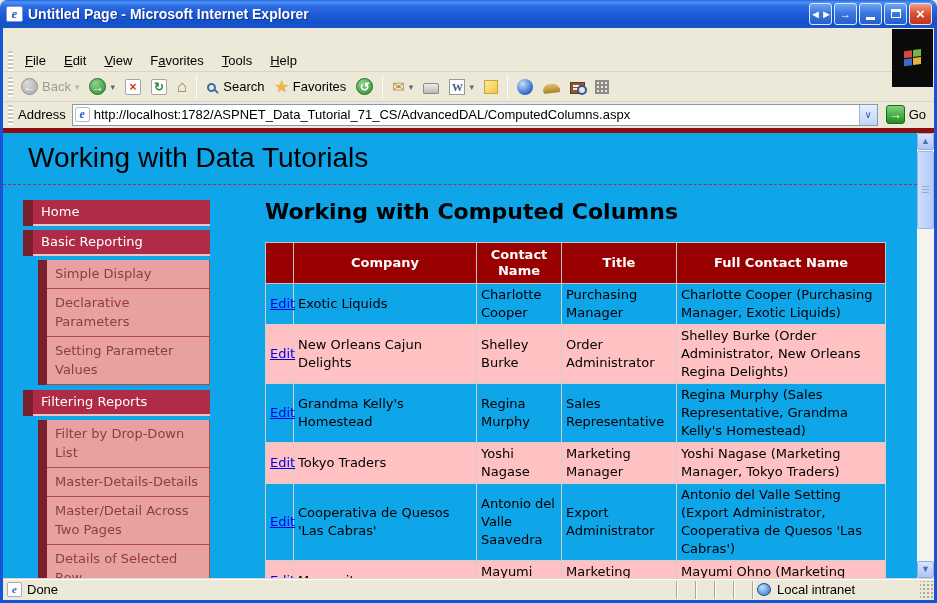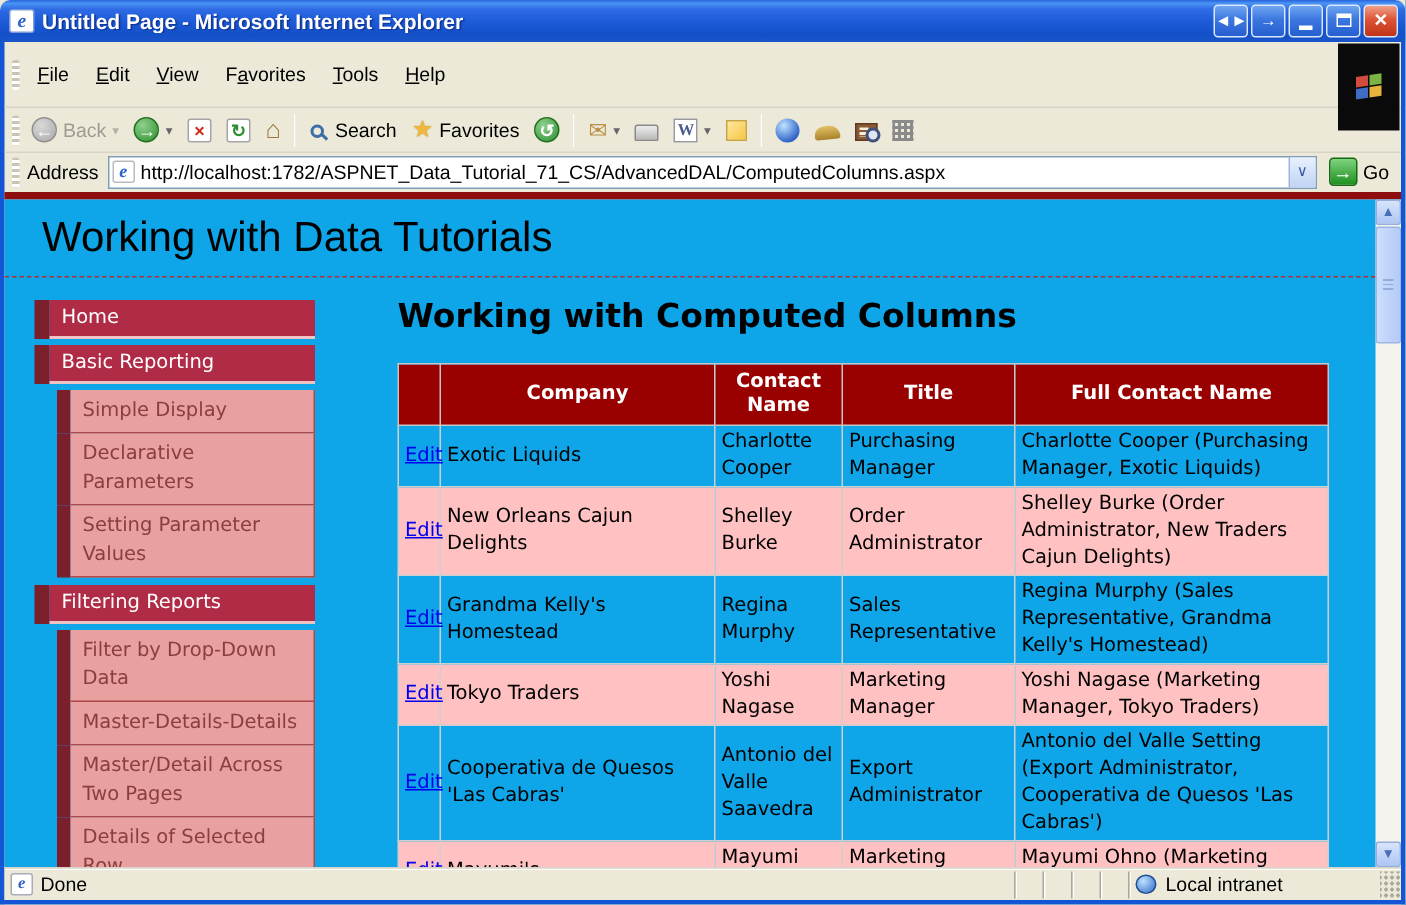--- a/index.html
+++ b/index.html
@@ -23,21 +23,21 @@
   
   .body-wrap { position:absolute; top:28px; left:0; right:0; bottom:0; border:3px solid #1455D6; border-top:none;
     display:flex; flex-direction:column; background:#ECE9D8; }
   .logo-box { position:absolute; top:1px; right:1px; width:41px; height:58px; background:#0A0A0A; z-index:6;
     display:flex; align-items:center; justify-content:center; }
   .winflag { width:18px; height:16px; display:grid; grid-template-columns:8px 8px; grid-template-rows:7px 7px; gap:1px; transform:skewY(-8deg); }
   .winflag i { display:block; }
   .winflag i:nth-child(1){background:#D24B3E;} .winflag i:nth-child(2){background:#7CB443;}
   .winflag i:nth-child(3){background:#3F6CC4;} .winflag i:nth-child(4){background:#E8B33C;}
 
-  .menubar { height:44px; display:flex; align-items:center; border-bottom:1px solid #D8D4C8; padding-left:2px; }
+  .menubar { height:44px; display:flex; align-items:flex-end; border-bottom:1px solid #D8D4C8; padding-left:2px; }
   .grip { width:5px; height:20px; margin:0 3px; background:repeating-linear-gradient(180deg,#C9C5B4 0 2px,#fff 2px 4px); border-radius:2px; }
   .menu-item { padding:3px 9px; font-size:13px; color:#000; }
   .menu-item u { text-decoration:underline; }
 
   .toolbar { height:30px; display:flex; align-items:center; border-bottom:1px solid #D8D4C8; padding-left:2px; }
   .tb-btn { display:flex; align-items:center; gap:4px; padding:2px 5px; border-radius:3px; font-size:13px; color:#000; }
   .tb-btn.disabled { color:#9C9C93; }
   .tb-sep { width:1px; height:22px; background:#C6C3B0; border-right:1px solid #fff; margin:0 4px; }
   .chev { font-size:9px; color:#666; } .chev.dis { color:#B5B2A5; }
   .circ { display:inline-block; width:17px; height:17px; border-radius:50%; color:#fff; font-weight:bold; font-size:12px; line-height:16px; text-align:center; }
@@ -281,21 +281,21 @@
               <span class="strip"></span>
               <span class="lbl">Setting Parameter Values</span>
             </div>
             <div class="sb-gap"></div>
             <div class="sb-item sb-header">
               <span class="notch"></span>
               <span class="lbl">Filtering Reports</span>
             </div>
             <div class="sb-item sb-sub">
               <span class="strip"></span>
-              <span class="lbl">Filter by Drop-Down Data</span>
+              <span class="lbl">Filter by Drop-Down List</span>
             </div>
             <div class="sb-item sb-sub">
               <span class="strip"></span>
               <span class="lbl">Master-Details-Details</span>
             </div>
             <div class="sb-item sb-sub">
               <span class="strip"></span>
               <span class="lbl">Master/Detail Across Two Pages</span>
             </div>
             <div class="sb-item sb-sub">
@@ -328,21 +328,21 @@
                 <td>Exotic Liquids</td>
                 <td>Charlotte Cooper</td>
                 <td>Purchasing Manager</td>
                 <td>Charlotte Cooper (Purchasing Manager, Exotic Liquids)</td>
               </tr>
               <tr class="alt">
                 <td><a href="#" class="edit-link">Edit</a></td>
                 <td>New Orleans Cajun Delights</td>
                 <td>Shelley Burke</td>
                 <td>Order Administrator</td>
-                <td>Shelley Burke (Order Administrator, New Traders Cajun Delights)</td>
+                <td>Shelley Burke (Order Administrator, New Orleans Regina Delights)</td>
               </tr>
               <tr>
                 <td><a href="#" class="edit-link">Edit</a></td>
                 <td>Grandma Kelly's Homestead</td>
                 <td>Regina Murphy</td>
                 <td>Sales Representative</td>
                 <td>Regina Murphy (Sales Representative, Grandma Kelly's Homestead)</td>
               </tr>
               <tr class="alt">
                 <td><a href="#" class="edit-link">Edit</a></td>

